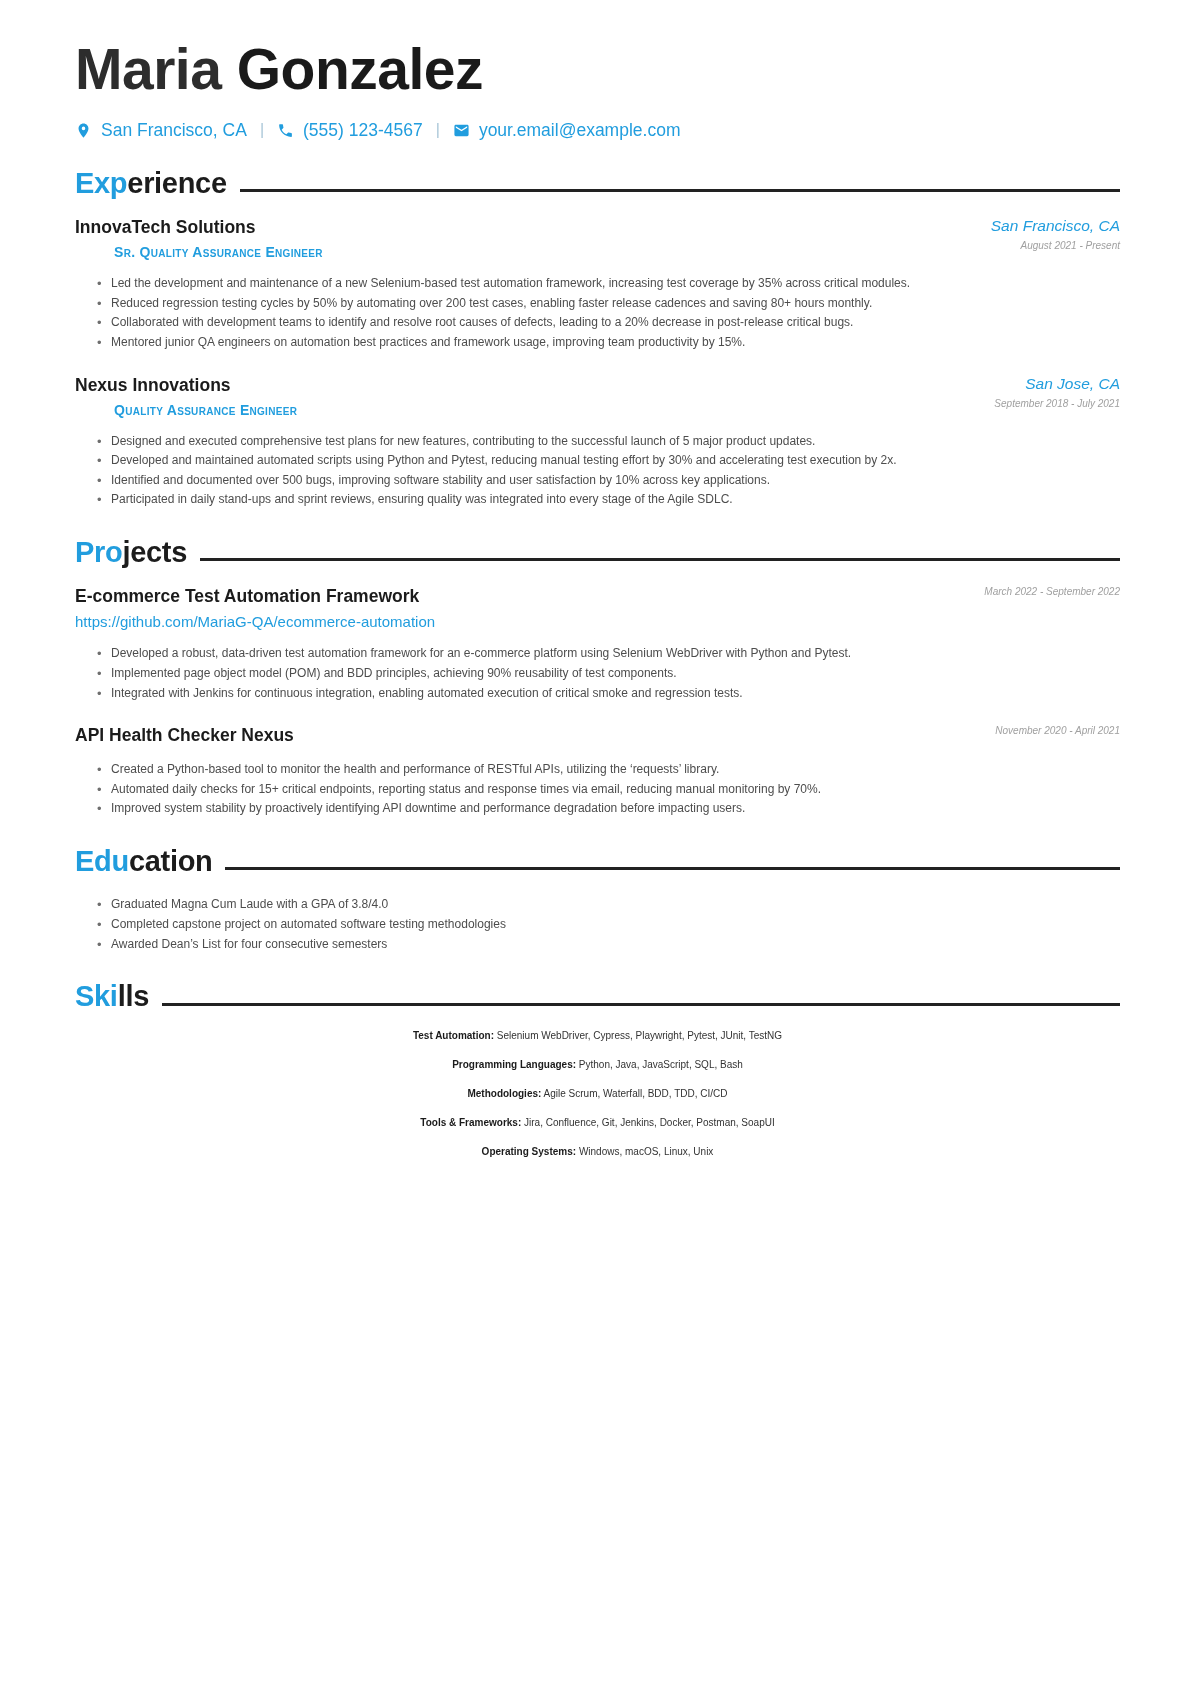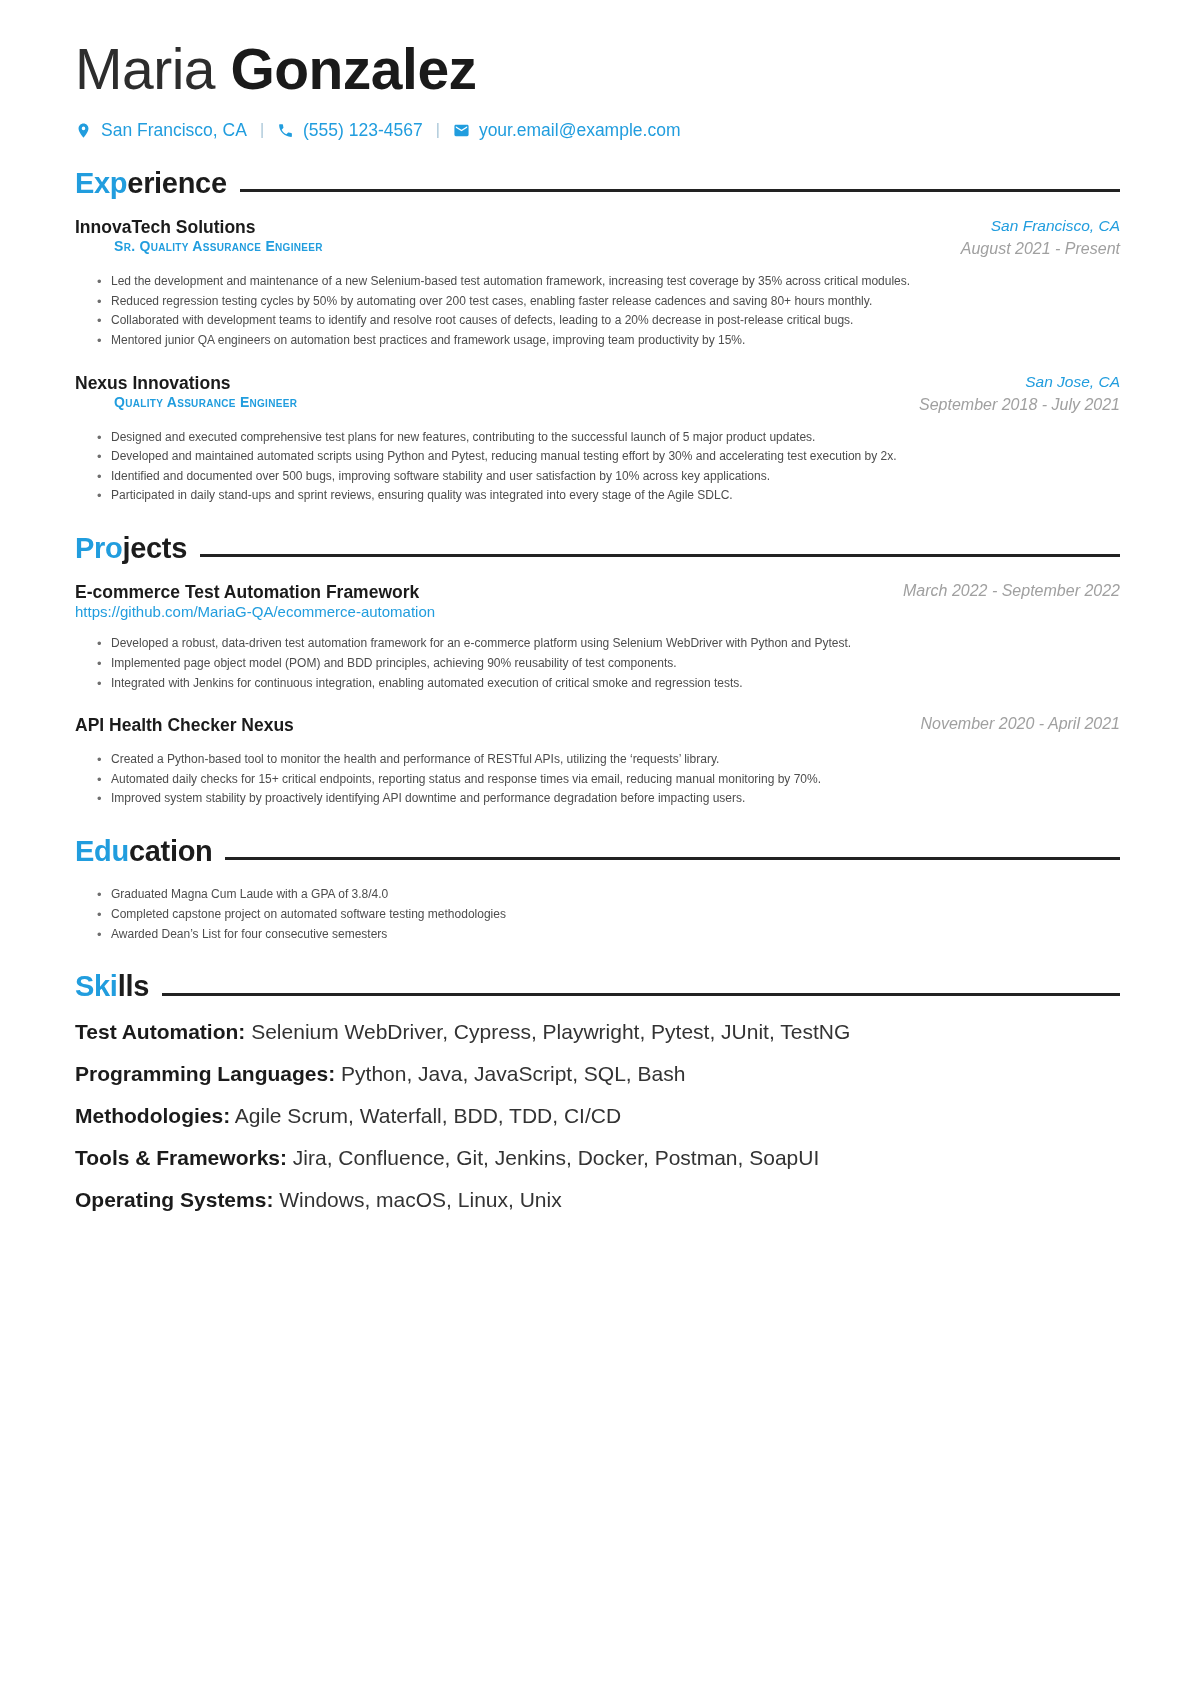--- a/index.html
+++ b/index.html
@@ -7,21 +7,21 @@
   body {
     width: 1190px; height: 1683px;
     font-family: "Liberation Sans", sans-serif;
     color: #1b1b1b;
     overflow: hidden;
   }
   .page { padding: 40px 70px 40px 75px; }
 
   
   .name { font-size: 57px; letter-spacing: -0.5px; color: #1a1a1a; line-height: 1.05; }
-  .name .first { font-weight: 400; color: #2d2d2d; }
+  .name .first { font-weight: 700; color: #2d2d2d; }
   .name .last  { font-weight: 800; }
 
   .contact-row {
     margin-top: 20px;
     display: flex; align-items: center; gap: 13px;
     font-size: 17.5px; color: #219dde;
   }
   .contact-item { display: flex; align-items: center; gap: 9px; }
   .contact-item svg { width: 17px; height: 17px; fill: #219dde; flex: 0 0 auto; }
   .contact-sep { color: #a9c6d8; font-size: 16px; }
@@ -30,45 +30,45 @@
   .section { margin-top: 27px; }
   .section-heading { display: flex; align-items: flex-end; }
   .section-heading .htext { font-size: 29px; font-weight: 800; letter-spacing: -0.3px; line-height: 1.05; white-space: nowrap; }
   .section-heading .accent { color: #219dde; }
   .section-heading .rest { color: #1c1c1c; }
   .section-heading .rule { flex: 1; border-bottom: 3px solid #222222; margin-left: 13px; margin-bottom: 6px; }
 
   
   .entry { margin-top: 19px; }
   .entry-head { display: flex; justify-content: space-between; align-items: flex-start; }
-  .eh-left { display: flex; flex-direction: column; }
+  .eh-left { display: flex; flex-direction: column; gap: 6px; }
   .eh-right { display: flex; flex-direction: column; gap: 5px; align-items: flex-end; text-align: right; }
   .org { font-size: 17.5px; font-weight: 700; color: #1b1b1b; }
   .role {
     font-variant: small-caps; color: #219dde;
     font-size: 14px; font-weight: 600; letter-spacing: 0.3px; margin-left: 39px;
   }
   .loc { color: #219dde; font-style: italic; font-size: 15.5px; }
-  .dates { color: #a0a0a0; font-style: italic; font-size: 16px; }
+  .dates { color: #a0a0a0; font-style: italic; font-size: 10px; }
   .proj-url { color: #219dde; font-size: 15px; text-decoration: none; }
 
   ul.bullets {
     list-style: none;
     margin: 14px 0 0 0; padding-left: 36px;
     color: #4d4d4d; font-size: 12px; line-height: 19.6px;
   }
   ul.bullets li { position: relative; }
   ul.bullets li::before {
     content: "\2022";
     position: absolute; left: -14px; top: 0;
     color: #6e6e6e; font-size: 13px;
   }
 
   
-  .skill-line { margin-top: 18px; font-size: 21px; color: #333333; }
+  .skill-line { margin-top: 18px; font-size: 10px; color: #333333; text-align: center; }
   .skill-line:first-of-type { margin-top: 23px; }
   .skill-label { font-weight: 700; color: #1b1b1b; }
 </style>
 </head>
 <body>
 
 <div class="page">
 
   <div class="name">
     <span class="first">Maria</span>

